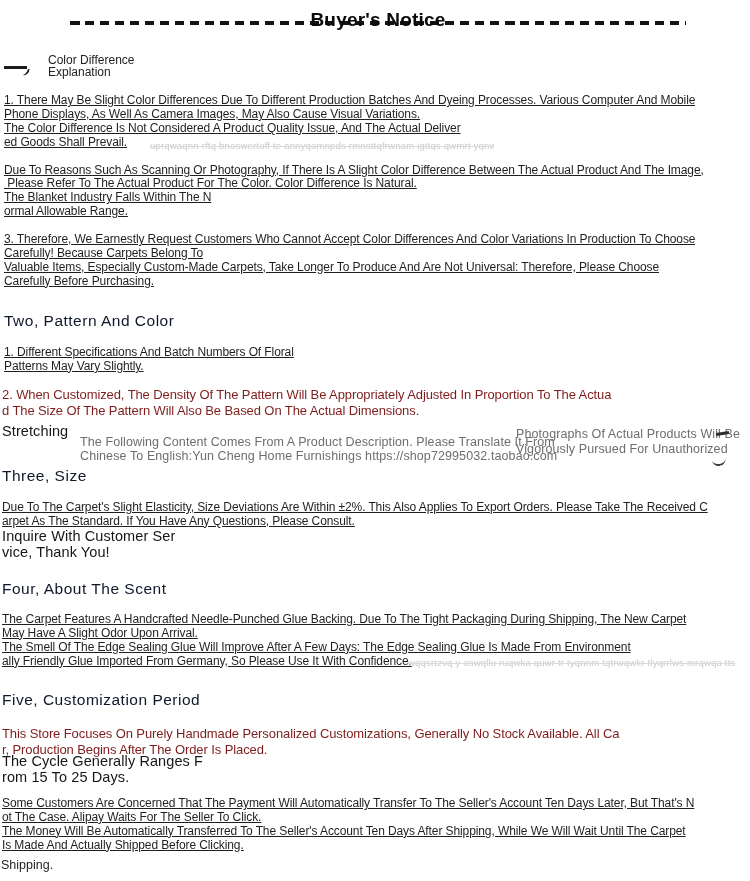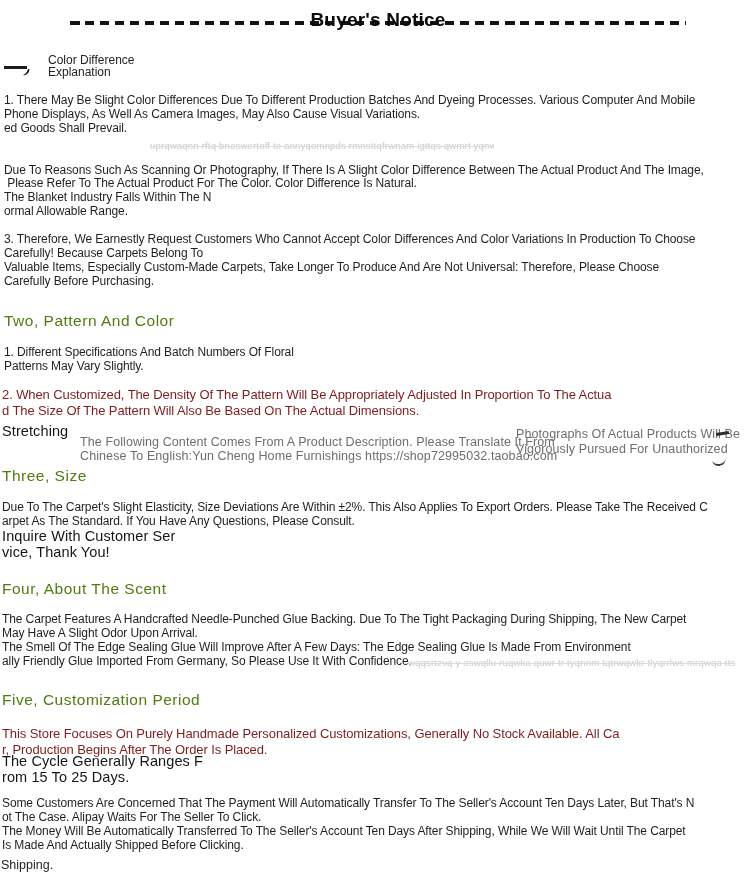--- a/index.html
+++ b/index.html
@@ -3,26 +3,26 @@
 <meta charset="utf-8">
 <style>
   html,body{margin:0;padding:0;background:#ffffff;}
   #page{
     position:relative;width:750px;height:881px;background:#ffffff;overflow:hidden;
     font-family:"Liberation Sans","DejaVu Sans",sans-serif;color:#1f1f1f;padding-left:12px;
   }
   .abs{position:absolute;}
   .line{white-space:pre;overflow:hidden;}
   
-  .body12 .line{font-size:12px;line-height:13.9px;letter-spacing:-0.1px;color:#1f1f1f;}
+  .body12 .line{font-size:12px;line-height:13.9px;letter-spacing:-0.1px;color:#1f1f1f;text-decoration:underline;}
   
   .big .line{font-size:13px;line-height:16.2px;letter-spacing:-0.1px;color:#7f1d1d;}
   
   .mid .line{font-size:14.5px;line-height:16px;letter-spacing:0.1px;color:#161616;}
-  .heading{font-size:15.5px;letter-spacing:0.5px;color:#4d7c0f;white-space:pre;}
+  .heading{font-size:15.5px;letter-spacing:0.5px;color:#0f172a;white-space:pre;}
   
   .wm .line{font-size:12.5px;line-height:14.6px;letter-spacing:0.1px;color:#6e6e6e;}
   
   .ghost{
     font-size:9.5px;color:#c8cacc;letter-spacing:0.2px;white-space:pre;overflow:hidden;
     filter:blur(0.4px);text-decoration:line-through;text-decoration-color:#d8dadb;
   }
   
   #title-band{position:absolute;left:70px;top:8px;width:616px;height:28px;}
   #title-dashes{position:absolute;left:0;top:12.5px;width:100%;height:4.5px;
@@ -54,20 +54,21 @@
   <div id="marker-dash"></div>
   <div id="marker-comma"></div>
   <div id="marker-label">
     <div class="line">Color Difference</div>
     <div class="line">Explanation</div>
   </div>
 
   <div class="abs body12" style="left:4px;top:94px;">
     <div class="line">1. There May Be Slight Color Differences Due To Different Production Batches And Dyeing Processes. Various Computer And Mobile</div>
     <div class="line">Phone Displays, As Well As Camera Images, May Also Cause Visual Variations.</div>
+    <div class="line">The Color Difference Is Not Considered A Product Quality Issue, And The Actual Deliver</div>
     <div class="line">ed Goods Shall Prevail.</div>
   </div>
   <div class="abs ghost" style="left:150px;top:140px;width:344px;">uprqwaqnn rftq bnoswertoff te annyqomnpds rmnsttqfrwnam igttqs qwmrt yqnwrlsq</div>
 
   <div class="abs body12" style="left:4px;top:163.5px;">
     <div class="line">Due To Reasons Such As Scanning Or Photography, If There Is A Slight Color Difference Between The Actual Product And The Image,</div>
     <div class="line"> Please Refer To The Actual Product For The Color. Color Difference Is Natural.</div>
     <div class="line">The Blanket Industry Falls Within The N</div>
     <div class="line">ormal Allowable Range.</div>
   </div>

